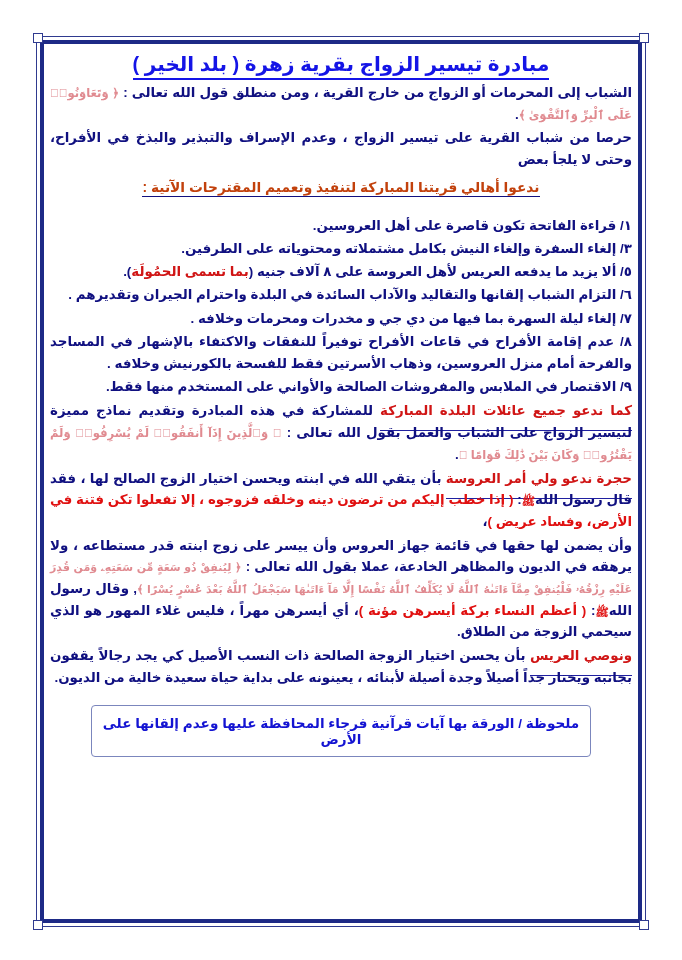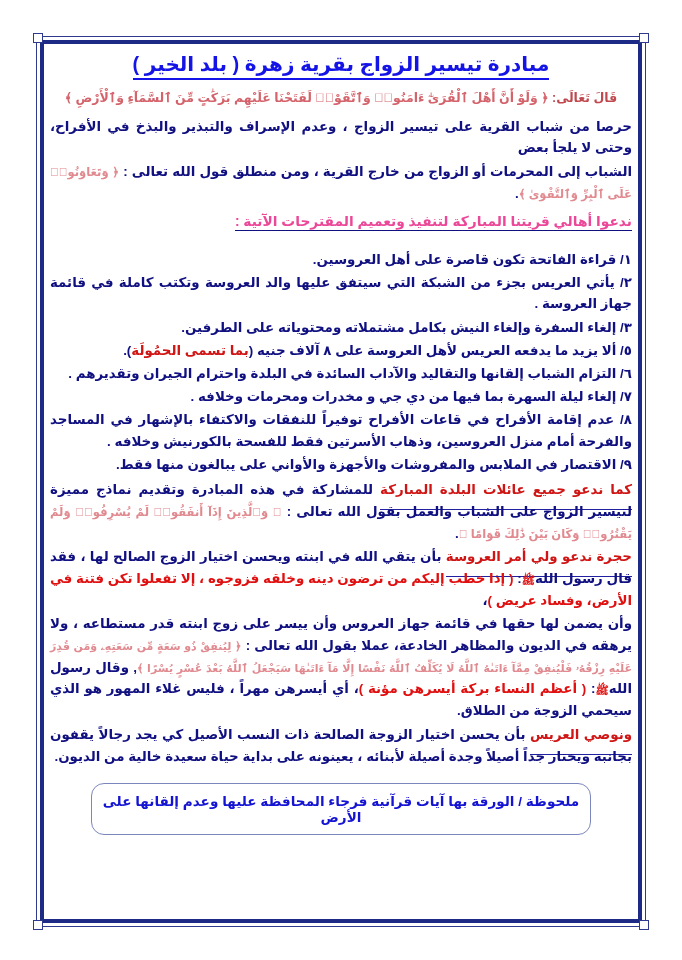--- a/index.html
+++ b/index.html
@@ -101,21 +101,22 @@
 
   .inline-ayah {
     color: #e08a90;
     font-size: 11.6px;
     font-weight: bold;
   }
   .inline-ayah.dense { font-size: 11px; letter-spacing: -0.2px; }
 
   .hd-underline {
     display: block;
-    color: #ec4899;
+    text-align: center;
+    color: #c2410c;
     font-weight: bold;
     font-size: 13.8px;
     margin: 8px 0 6px 0;
   }
   .hd-underline span {
     border-bottom: 1.6px solid #101080;
     padding-bottom: 1px;
     display: inline-block;
   }
 
@@ -153,21 +154,21 @@
     display: inline-block;
     color: #e01010;
     font-size: 11px;
     transform: translateY(1px);
   }
 
   .footer-box {
     margin: 16px auto 0 auto;
     width: 86%;
     border: 1.6px solid #7b86bd;
-    border-radius: 13px;
+    border-radius: 4px;
     padding: 9px 8px;
     text-align: center;
     color: #1414d2;
     font-weight: bold;
     font-size: 13.6px;
     background: #ffffff;
     box-sizing: border-box;
   }
 </style>
 </head>
@@ -181,46 +182,38 @@
   <div class="corner tr"></div>
   <div class="corner bl"></div>
   <div class="corner br"></div>
 
   <div class="content">
 
     <div class="doc-title">
       <span class="u">مبادرة تيسير الزواج بقرية زهرة ( بلد الخير )</span>
     </div>
 
-    <div class="ayah-line">
-      <span class="lead">قَالَ تَعَالَى:</span>
-      <span>﴿ وَلَوْ أَنَّ أَهْلَ ٱلْقُرَىٰٓ ءَامَنُوا۟ وَٱتَّقَوْا۟ لَفَتَحْنَا عَلَيْهِم بَرَكَٰتٍ مِّنَ ٱلسَّمَآءِ وَٱلْأَرْضِ ﴾</span>
-    </div>
-
-    <div class="para">حرصا من شباب القرية على تيسير الزواج ، وعدم الإسراف والتبذير والبذخ في الأفراح، وحتى لا يلجأ بعض</div>
 
     <div class="para">
       <span>الشباب إلى المحرمات أو الزواج من خارج القرية ، ومن منطلق قول الله تعالى :</span>
       <span class="inline-ayah">﴿ وَتَعَاوَنُوا۟ عَلَى ٱلْبِرِّ وَٱلتَّقْوَىٰ ﴾</span><span>.</span>
     </div>
 
+    <div class="para">حرصا من شباب القرية على تيسير الزواج ، وعدم الإسراف والتبذير والبذخ في الأفراح، وحتى لا يلجأ بعض</div>
+
     <div class="hd-underline">
       <span>ندعوا أهالي قريتنا المباركة لتنفيذ وتعميم المقترحات الآتية :</span>
     </div>
 
     <ol class="items">
       <li>
         <span class="num">١/</span>
         <span>قراءة الفاتحة تكون قاصرة على أهل العروسين.</span>
       </li>
       <li>
-        <span class="num">٢/</span>
-        <span>يأتي العريس بجزء من الشبكة التي سيتفق عليها والد العروسة وتكتب كاملة في قائمة جهاز العروسة .</span>
-      </li>
-      <li>
         <span class="num">٣/</span>
         <span>إلغاء السفرة وإلغاء النيش بكامل مشتملاته ومحتوياته على الطرفين.</span>
       </li>
       <li>
         <span class="num">٥/</span>
         <span>ألا يزيد ما يدفعه العريس لأهل العروسة على ٨ آلاف جنيه (</span><span class="red-note">بما تسمى الحمُولَة</span><span>).</span>
       </li>
       <li>
         <span class="num">٦/</span>
         <span>التزام الشباب إلقانها والتقاليد والآداب السائدة في البلدة واحترام الجيران وتقديرهم .</span>
@@ -228,21 +221,21 @@
       <li>
         <span class="num">٧/</span>
         <span>إلغاء ليلة السهرة بما فيها من دي جي و مخدرات ومحرمات وخلافه .</span>
       </li>
       <li>
         <span class="num">٨/</span>
         <span>عدم إقامة الأفراح في قاعات الأفراح توفيراً للنفقات والاكتفاء بالإشهار في المساجد والفرحة أمام منزل العروسين، وذهاب الأسرتين فقط للفسحة بالكورنيش وخلافه .</span>
       </li>
       <li>
         <span class="num">٩/</span>
-        <span>الاقتصار في الملابس والمفروشات والأجهزة والأواني على يبالغون منها فقط.</span>
+        <span>الاقتصار في الملابس والمفروشات الصالحة والأواني على المستخدم منها فقط.</span>
       </li>
     </ol>
 
     <div class="para">
       <span class="red-underlined">كما ندعو جميع عائلات البلدة المباركة</span>
       <span>للمشاركة في هذه المبادرة وتقديم نماذج مميزة لتيسير الزواج على الشباب والعمل بقول الله تعالى :</span>
       <span class="inline-ayah">﴿ وَٱلَّذِينَ إِذَآ أَنفَقُوا۟ لَمْ يُسْرِفُوا۟ وَلَمْ يَقْتُرُوا۟ وَكَانَ بَيْنَ ذَٰلِكَ قَوَامًا ﴾</span><span>.</span>
     </div>
 
     <div class="para">

